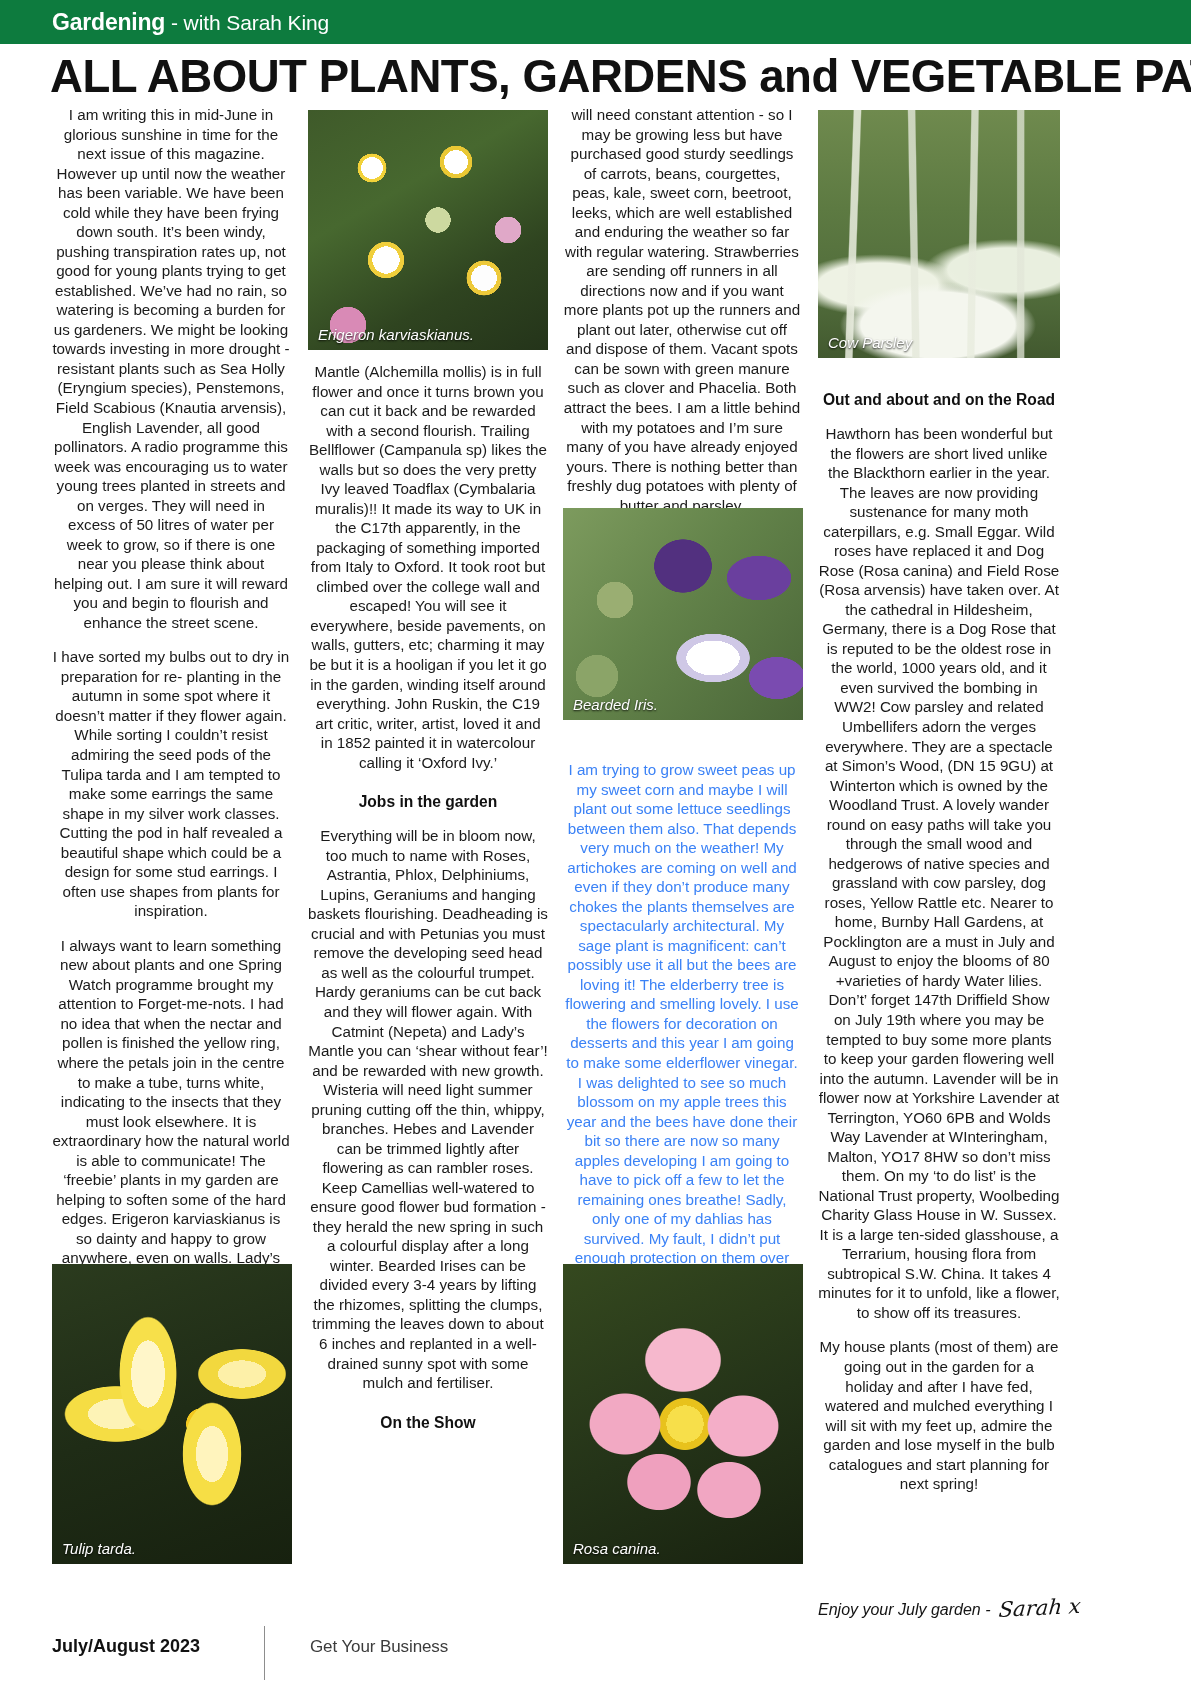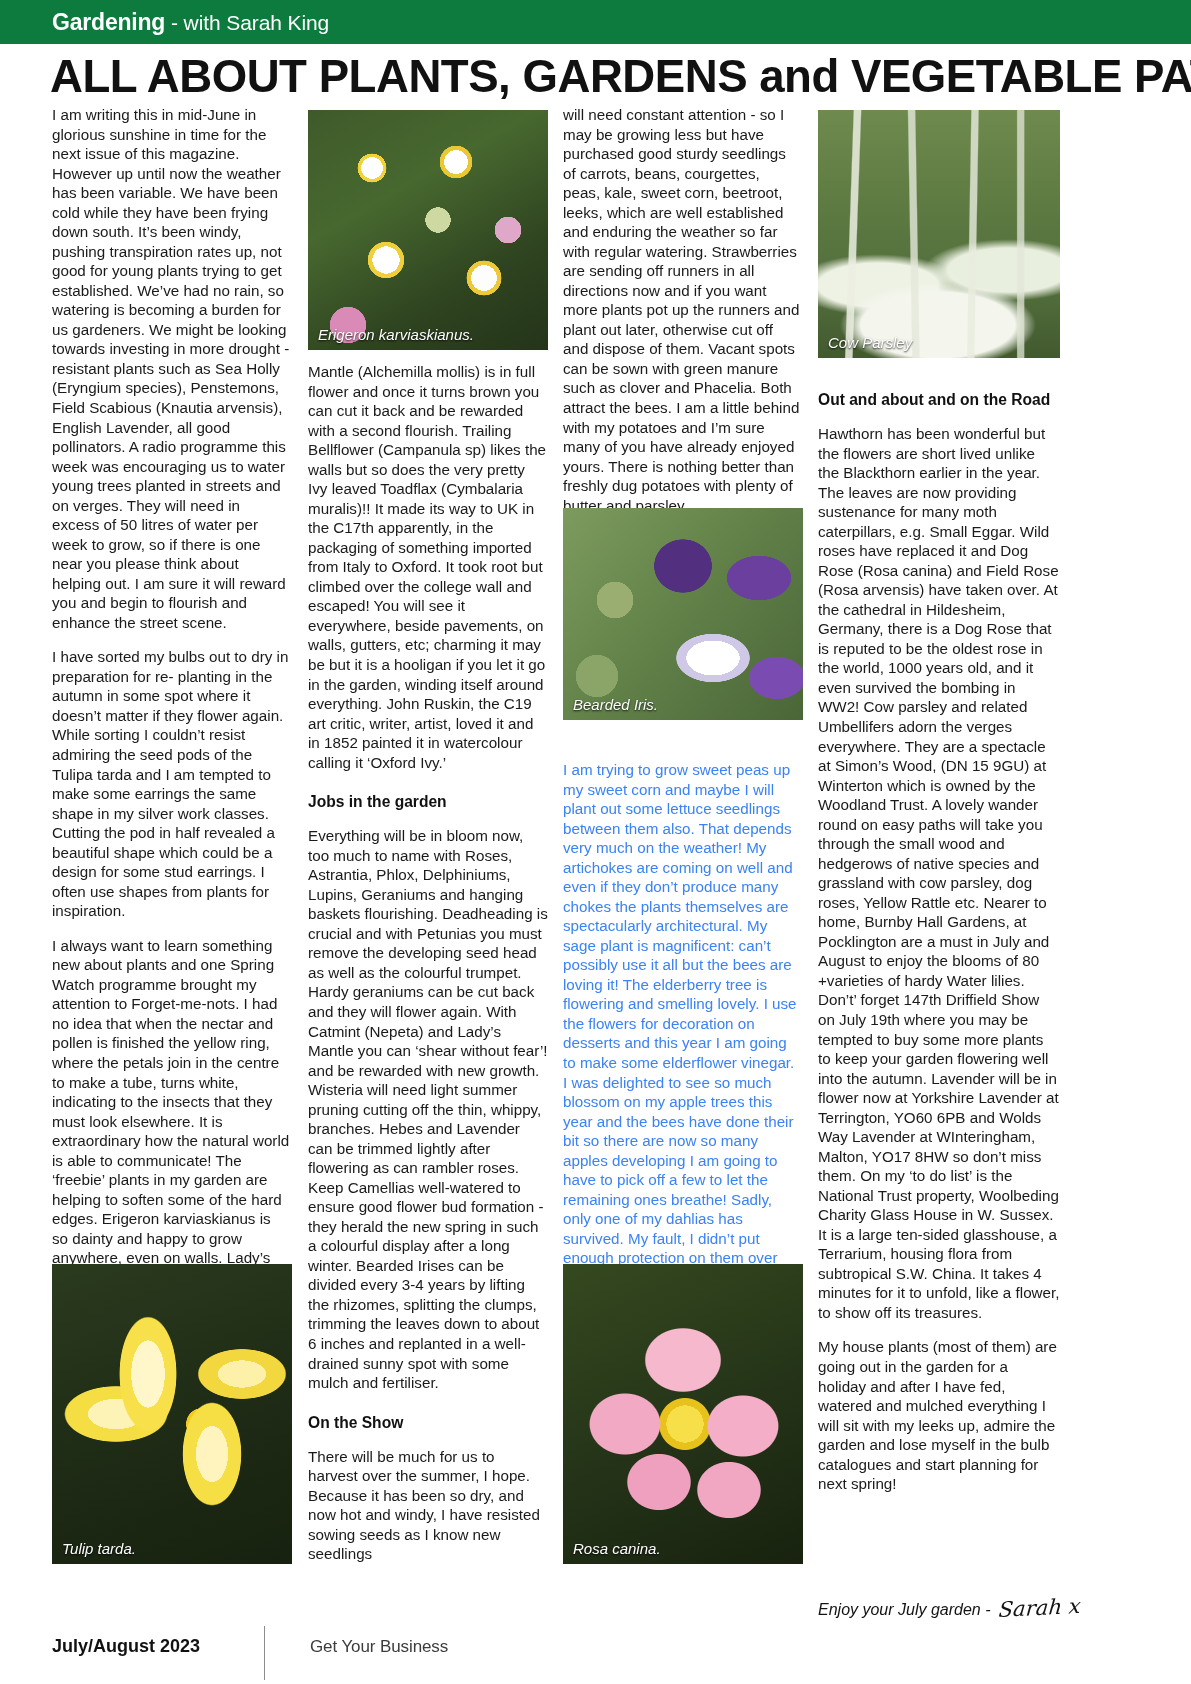--- a/index.html
+++ b/index.html
@@ -32,21 +32,21 @@
     transform: scaleX(0.97);
     transform-origin: left top;
     white-space: nowrap;
   }
 
   
   .col {
     position: absolute; top: 105px;
     font-size: 15.2px; line-height: 1.285;
     color: #1a1a1a;
-    text-align: left;
+    text-align: center;
   }
   .col p { margin: 0 0 15px 0; }
   .col h3 {
     font-size: 15.6px; font-weight: bold; color: #111;
     margin: 20px 0 14px 0;
   }
   #col1 { left: 52px;  width: 238px; }
   #col2 { left: 308px; width: 240px; }
   #col3 { left: 563px; width: 238px; }
   #col4 { left: 818px; width: 242px; }
@@ -172,34 +172,33 @@
     <p>I am writing this in mid-June in glorious sunshine in time for the next issue of this magazine. However up until now the weather has been variable. We have been cold while they have been frying down south. It’s been windy, pushing transpiration rates up, not good for young plants trying to get established. We’ve had no rain, so watering is becoming a burden for us gardeners. We might be looking towards investing in more drought - resistant plants such as Sea Holly (Eryngium species), Penstemons, Field Scabious (Knautia arvensis), English Lavender, all good pollinators. A radio programme this week was encouraging us to water young trees planted in streets and on verges. They will need in excess of 50 litres of water per week to grow, so if there is one near you please think about helping out. I am sure it will reward you and begin to flourish and enhance the street scene.</p>
     <p>I have sorted my bulbs out to dry in preparation for re- planting in the autumn in some spot where it doesn’t matter if they flower again. While sorting I couldn’t resist admiring the seed pods of the Tulipa tarda and I am tempted to make some earrings the same shape in my silver work classes. Cutting the pod in half revealed a beautiful shape which could be a design for some stud earrings. I often use shapes from plants for inspiration.</p>
     <p>I always want to learn something new about plants and one Spring Watch programme brought my attention to Forget-me-nots. I had no idea that when the nectar and pollen is finished the yellow ring, where the petals join in the centre to make a tube, turns white, indicating to the insects that they must look elsewhere. It is extraordinary how the natural world is able to communicate! The ‘freebie’ plants in my garden are helping to soften some of the hard edges. Erigeron karviaskianus is so dainty and happy to grow anywhere, even on walls. Lady’s</p>
   </div>
 
   <div class="col" id="col2" style="top:362px;">
     <p>Mantle (Alchemilla mollis) is in full flower and once it turns brown you can cut it back and be rewarded with a second flourish. Trailing Bellflower (Campanula sp) likes the walls but so does the very pretty Ivy leaved Toadflax (Cymbalaria muralis)!! It made its way to UK in the C17th apparently, in the packaging of something imported from Italy to Oxford. It took root but climbed over the college wall and escaped! You will see it everywhere, beside pavements, on walls, gutters, etc; charming it may be but it is a hooligan if you let it go in the garden, winding itself around everything. John Ruskin, the C19 art critic, writer, artist, loved it and in 1852 painted it in watercolour calling it ‘Oxford Ivy.’</p>
     <h3>Jobs in the garden</h3>
     <p>Everything will be in bloom now, too much to name with Roses, Astrantia, Phlox, Delphiniums, Lupins, Geraniums and hanging baskets flourishing. Deadheading is crucial and with Petunias you must remove the developing seed head as well as the colourful trumpet. Hardy geraniums can be cut back and they will flower again. With Catmint (Nepeta) and Lady’s Mantle you can ‘shear without fear’! and be rewarded with new growth. Wisteria will need light summer pruning cutting off the thin, whippy, branches. Hebes and Lavender can be trimmed lightly after flowering as can rambler roses. Keep Camellias well-watered to ensure good flower bud formation - they herald the new spring in such a colourful display after a long winter. Bearded Irises can be divided every 3-4 years by lifting the rhizomes, splitting the clumps, trimming the leaves down to about 6 inches and replanted in a well-drained sunny spot with some mulch and fertiliser.</p>
     <h3>On the Show</h3>
-    <p>There will be much for us to harvest over the summer, I hope. Because it has been so dry, and now hot and windy, I have resisted sowing seeds as I know new seedlings</p>
   </div>
 
   <div class="col" id="col3">
     <p>will need constant attention - so I may be growing less but have purchased good sturdy seedlings of carrots, beans, courgettes, peas, kale, sweet corn, beetroot, leeks, which are well established and enduring the weather so far with regular watering. Strawberries are sending off runners in all directions now and if you want more plants pot up the runners and plant out later, otherwise cut off and dispose of them. Vacant spots can be sown with green manure such as clover and Phacelia. Both attract the bees. I am a little behind with my potatoes and I’m sure many of you have already enjoyed yours. There is nothing better than freshly dug potatoes with plenty of butter and parsley.</p>
   </div>
   <div class="col" id="col3b" style="left:563px; top:732px; width:238px; font-size:15.2px; line-height:1.285; color:#3b82f6;margin-top:28px;">
     <p>I am trying to grow sweet peas up my sweet corn and maybe I will plant out some lettuce seedlings between them also. That depends very much on the weather! My artichokes are coming on well and even if they don’t produce many chokes the plants themselves are spectacularly architectural. My sage plant is magnificent: can’t possibly use it all but the bees are loving it! The elderberry tree is flowering and smelling lovely. I use the flowers for decoration on desserts and this year I am going to make some elderflower vinegar. I was delighted to see so much blossom on my apple trees this year and the bees have done their bit so there are now so many apples developing I am going to have to pick off a few to let the remaining ones breathe! Sadly, only one of my dahlias has survived. My fault, I didn’t put enough protection on them over winter! Lesson learned!</p>
   </div>
 
   <div class="col" id="col4" style="top:370px;">
     <h3>Out and about and on the Road</h3>
     <p>Hawthorn has been wonderful but the flowers are short lived unlike the Blackthorn earlier in the year. The leaves are now providing sustenance for many moth caterpillars, e.g. Small Eggar. Wild roses have replaced it and Dog Rose (Rosa canina) and Field Rose (Rosa arvensis) have taken over. At the cathedral in Hildesheim, Germany, there is a Dog Rose that is reputed to be the oldest rose in the world, 1000 years old, and it even survived the bombing in WW2! Cow parsley and related Umbellifers adorn the verges everywhere. They are a spectacle at Simon’s Wood, (DN 15 9GU) at Winterton which is owned by the Woodland Trust. A lovely wander round on easy paths will take you through the small wood and hedgerows of native species and grassland with cow parsley, dog roses, Yellow Rattle etc. Nearer to home, Burnby Hall Gardens, at Pocklington are a must in July and August to enjoy the blooms of 80 +varieties of hardy Water lilies. Don’t’ forget 147th Driffield Show on July 19th where you may be tempted to buy some more plants to keep your garden flowering well into the autumn. Lavender will be in flower now at Yorkshire Lavender at Terrington, YO60 6PB and Wolds Way Lavender at WInteringham, Malton, YO17 8HW so don’t miss them. On my ‘to do list’ is the National Trust property, Woolbeding Charity Glass House in W. Sussex. It is a large ten-sided glasshouse, a Terrarium, housing flora from subtropical S.W. China. It takes 4 minutes for it to unfold, like a flower, to show off its treasures.</p>
-    <p>My house plants (most of them) are going out in the garden for a holiday and after I have fed, watered and mulched everything I will sit with my leeks up, admire the garden and lose myself in the bulb catalogues and start planning for next spring!</p>
+    <p>My house plants (most of them) are going out in the garden for a holiday and after I have fed, watered and mulched everything I will sit with my feet up, admire the garden and lose myself in the bulb catalogues and start planning for next spring!</p>
   </div>
 
   <div class="photo" id="photo-erigeron">
     <div class="cap">Erigeron karviaskianus.</div>
   </div>
 
   <div class="photo" id="photo-cowparsley">
     <div class="cap">Cow Parsley</div>
   </div>
 

